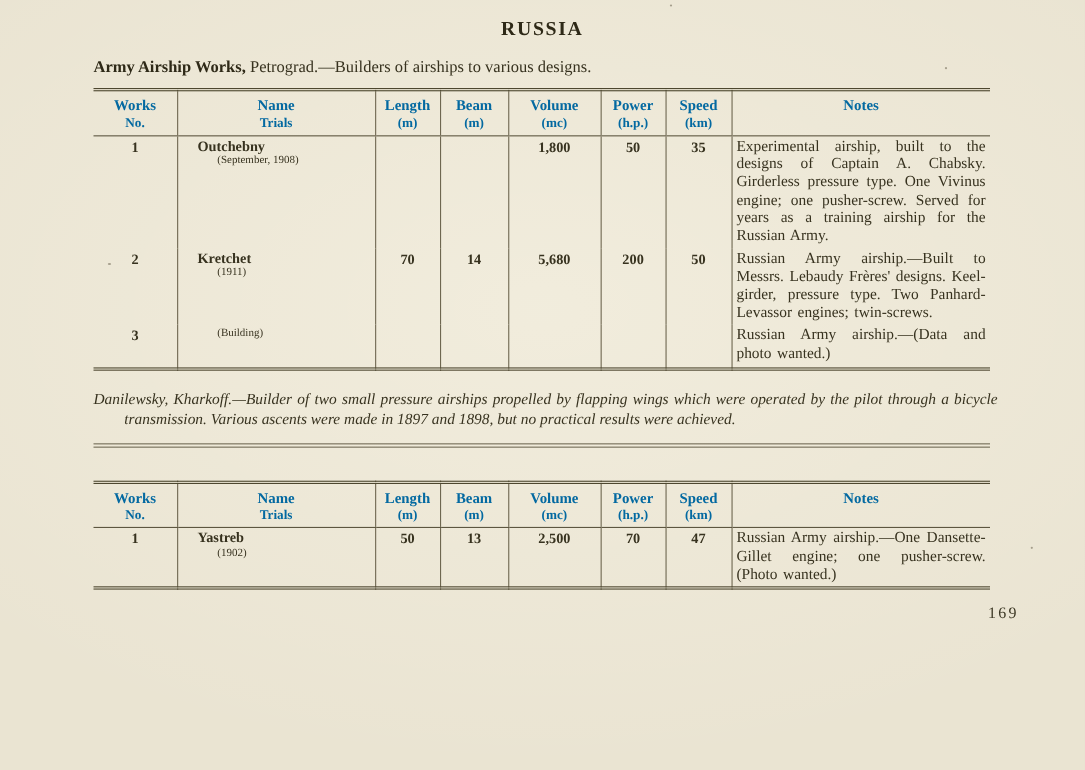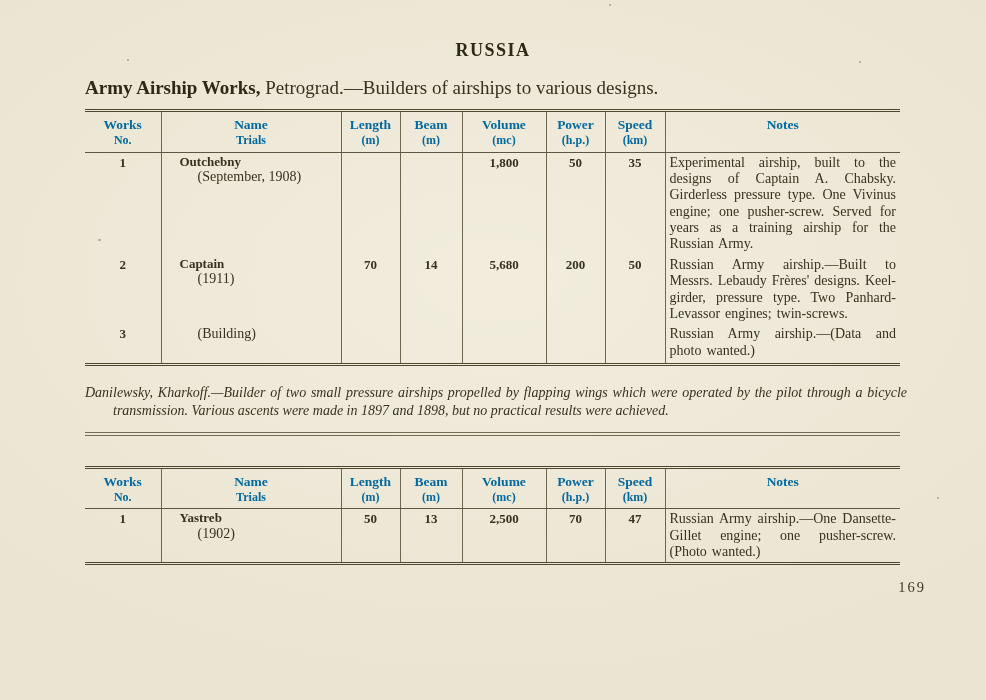--- a/index.html
+++ b/index.html
@@ -7,32 +7,32 @@
   body {
     font-family: "Liberation Serif", "DejaVu Serif", serif;
     color: #37321f;
     background:
       radial-gradient(ellipse 120% 100% at 50% 40%, rgba(255,252,240,0.35), rgba(0,0,0,0) 60%),
       radial-gradient(ellipse 140% 120% at 50% 50%, #eae4d2 55%, #e0d9c3 88%, #d6cfb8 100%);
     background-color: #e8e2cf;
     position: relative;
     overflow: hidden;
   }
-  .page { position: relative; width: 986px; height: 700px; padding-top: 40px; }
+  .page { position: relative; width: 986px; height: 700px; padding-top: 16px; }
 
   .page-title {
     text-align: center;
     font-size: 18px;
     font-weight: bold;
     letter-spacing: 1.5px;
     color: #2e2917;
     margin-bottom: 14px;
   }
 
-  .section-heading { margin-left: 85px; margin-right: 70px; font-size: 19px; margin-top: 16px; }
+  .section-heading { margin-left: 85px; margin-right: 70px; font-size: 15px; margin-top: 16px; }
   .section-heading .hd-bold { font-weight: bold; color: #2e2917; }
 
   .hang-para {
     margin-left: 85px;
     width: 822px;
     font-size: 14px;
     line-height: 1.28;
     padding-left: 28px;
     text-indent: -28px;
     text-align: justify;
@@ -73,21 +73,21 @@
     padding-top: 5px;
     padding-bottom: 4px;
     vertical-align: top;
   }
   .hdr-sub { font-weight: bold; font-size: 12px; }
   th.col-notes { vertical-align: middle; }
 
   td.c-no { text-align: center; font-weight: bold; padding-top: 6px; }
   td.c-name { padding-top: 6px; }
   .ship-name { font-weight: bold; padding-left: 14px; line-height: 1.1; }
-  .ship-trials { padding-left: 32px; font-size: 14px; line-height: 1.15; }
+  .ship-trials { padding-left: 32px; font-size: 10px; line-height: 1.15; }
   td.c-num { text-align: center; font-weight: bold; padding-top: 6px; }
   td.c-notes {
     font-size: 14px;
     line-height: 1.17;
     text-align: justify;
     padding: 5px 6px 2px 8px;
     word-spacing: 1.5px;
   }
 
   .t1-r1 td { height: 86px; }
@@ -188,21 +188,21 @@
         <td class="c-num"></td>
         <td class="c-num"></td>
         <td class="c-num">1,800</td>
         <td class="c-num">50</td>
         <td class="c-num">35</td>
         <td class="c-notes">Experimental airship, built to the designs of Captain A. Chabsky. Girderless pressure type. One Vivinus engine; one pusher-screw. Served for years as a training airship for the Russian Army.</td>
       </tr>
       <tr class="t1-r2">
         <td class="c-no">2</td>
         <td class="c-name">
-          <div class="ship-name">Captain</div>
+          <div class="ship-name">Kretchet</div>
           <div class="ship-trials">(1911)</div>
         </td>
         <td class="c-num">70</td>
         <td class="c-num">14</td>
         <td class="c-num">5,680</td>
         <td class="c-num">200</td>
         <td class="c-num">50</td>
         <td class="c-notes">Russian Army airship.—Built to Messrs. Lebaudy Frères' designs. Keel-girder, pressure type. Two Panhard-Levassor engines; twin-screws.</td>
       </tr>
       <tr class="t1-r3">

